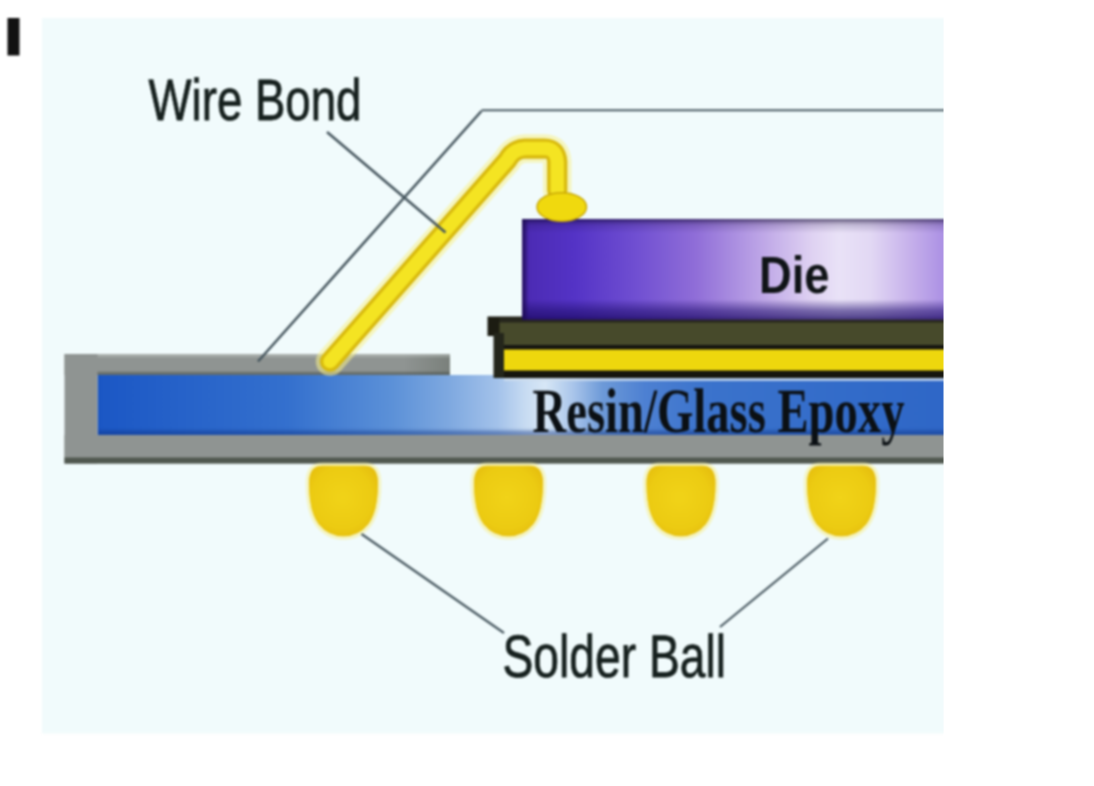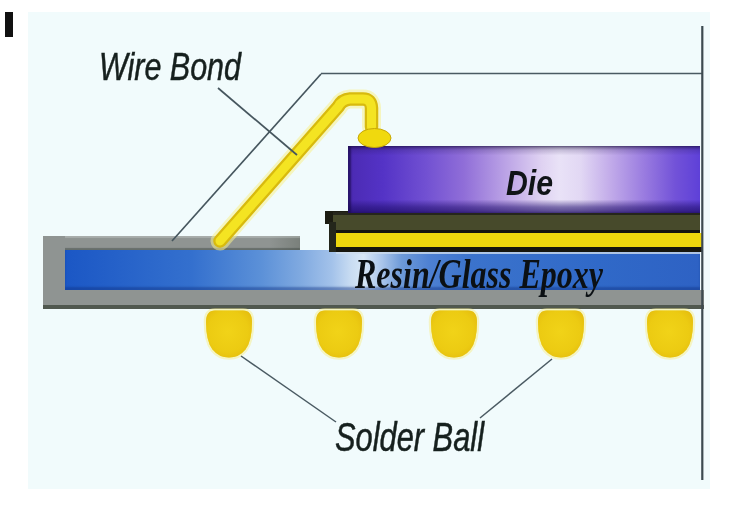--- a/index.html
+++ b/index.html
@@ -1,16 +1,16 @@
 <!DOCTYPE html>
 <html><head>
 <meta charset="utf-8">
 <style>
 html,body{margin:0;padding:0;background:#ffffff;}
-#c{position:relative;width:710px;height:524px;overflow:hidden;font-family:"Liberation Sans",sans-serif;font-style:italic;}
+#c{position:relative;width:629px;height:524px;overflow:hidden;font-family:"Liberation Sans",sans-serif;}
 .abs{position:absolute;}
 #blur{position:absolute;left:0;top:0;width:729px;height:524px;filter:blur(0.75px);}
 </style>
 </head>
 <body>
 <div id="c">
 <div id="blur">
 
   <div class="abs" style="left:28px;top:12px;width:701px;height:477px;background:#f1fbfc;"></div>
 

